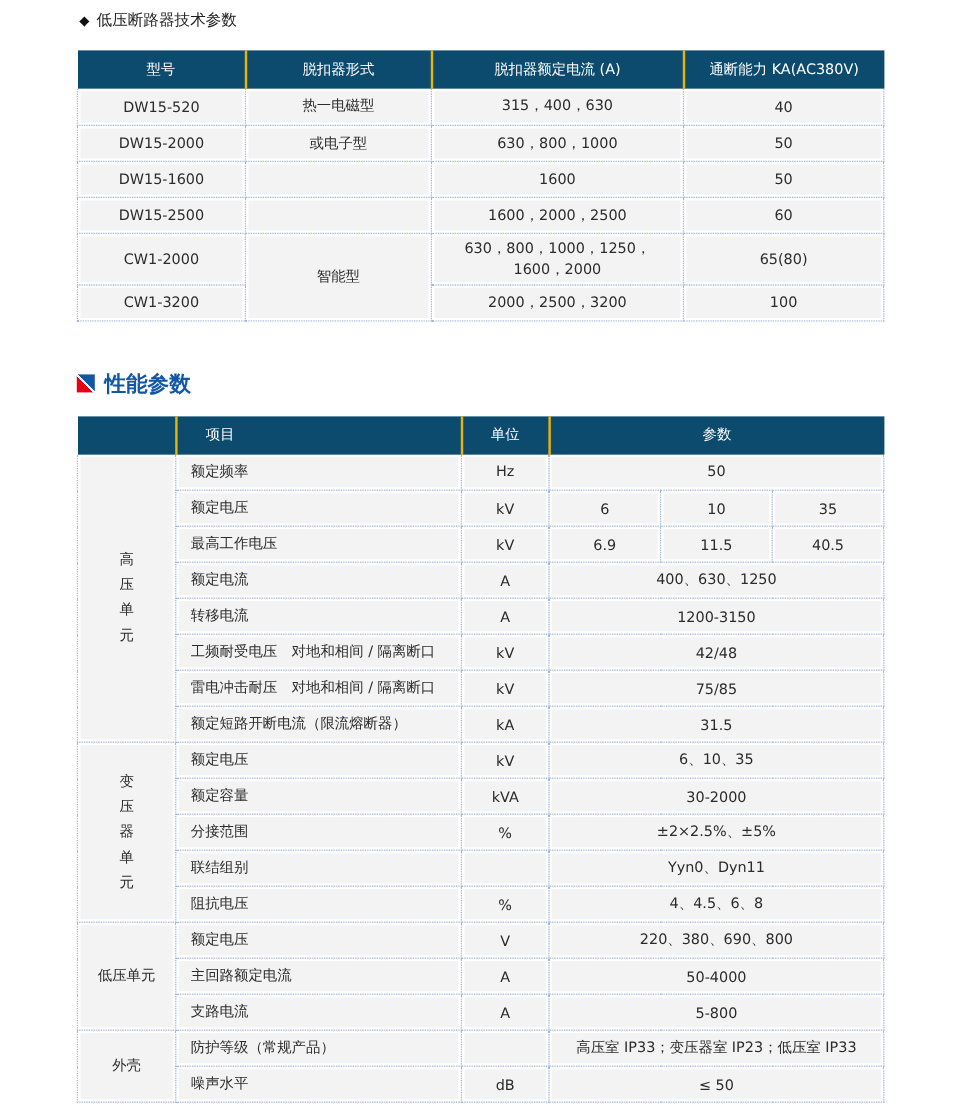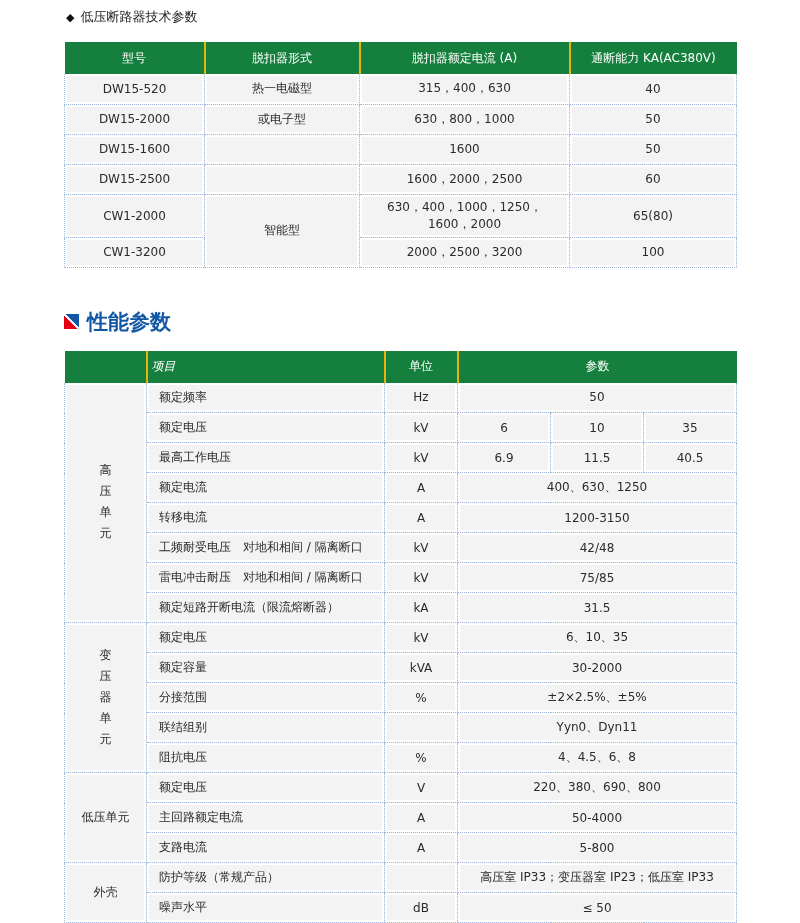--- a/index.html
+++ b/index.html
@@ -23,47 +23,47 @@
     margin: 0 0 16px 2px;
     font-weight: 400;
   }
   .sec1-title .bullet { font-size: 11px; color: #111; }
 
   .sec2-title {
     display: flex;
     align-items: center;
     gap: 8px;
     margin: 40px 0 15px 0;
-    font-size: 21px;
+    font-size: 18px;
     font-weight: bold;
     color: #1157a6;
   }
   .sec2-icon {
     width: 15px; height: 15px;
     background: linear-gradient(to top right, #e60012 46%, #ffffff 46%, #ffffff 54%, #1157a6 54%);
     flex: 0 0 auto;
   }
 
   
   table {
     border-collapse: collapse;
     table-layout: fixed;
     width: 672px;
     font-size: 12px;
   }
   th {
-    background: #15803d;
+    background: #0c4a6e;
     color: #ffffff;
     font-weight: 400;
     height: 32px;
     text-align: center;
     padding: 0 6px;
   }
   th + th { border-left: 2px solid #eab308; }
-  th.item-h { text-align: left; padding-left: 4px; font-style: italic; }
+  th.item-h { text-align: left; padding-left: 24px; }
   td {
     background: #f3f3f3;
     box-shadow: inset 0 0 0 2px #ffffff;
     border: 1px dotted #9fb9de;
     border-top: 3px double #ffffff;
     height: 30px;
     text-align: center;
     padding: 4px 6px;
     color: #2b2b2b;
   }
@@ -125,21 +125,21 @@
       </tr>
       <tr>
         <td>DW15-2500</td>
         <td></td>
         <td>1600，2000，2500</td>
         <td>60</td>
       </tr>
       <tr>
         <td>CW1-2000</td>
         <td rowspan="2">智能型</td>
-        <td>630，400，1000，1250，1600，2000</td>
+        <td>630，800，1000，1250，1600，2000</td>
         <td>65(80)</td>
       </tr>
       <tr>
         <td>CW1-3200</td>
         <td>2000，2500，3200</td>
         <td>100</td>
       </tr>
     </tbody>
   </table>
 

